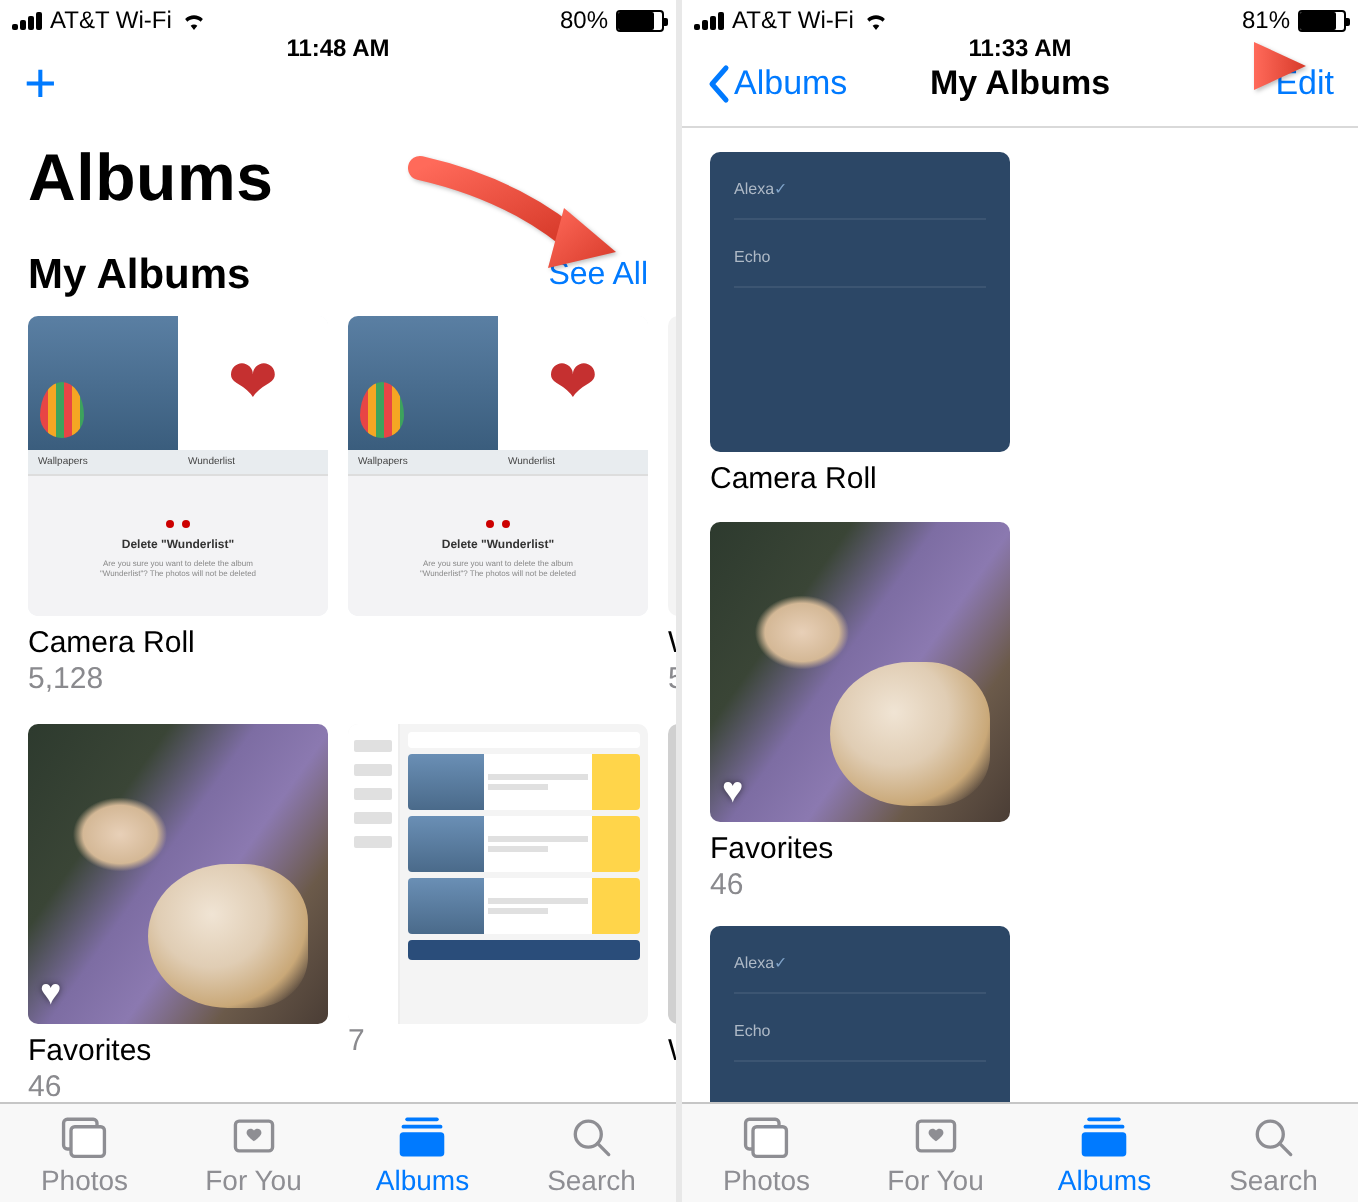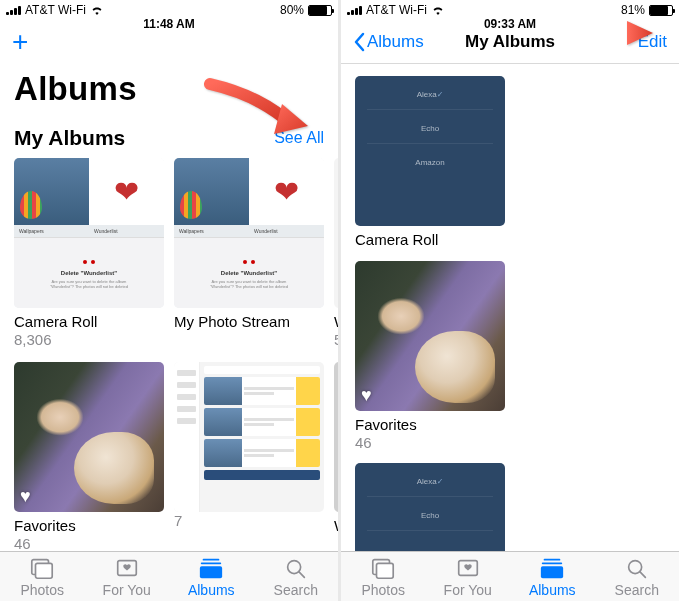--- a/index.html
+++ b/index.html
@@ -83,21 +83,21 @@
   .th-booking .main { flex:1; display:flex; flex-direction:column; padding:4px; gap:3px; }
   .th-booking .bar { height:8px; background:#fff; border-radius:2px; }
   .th-booking .item { display:flex; height:28px; background:#fff; border-radius:2px; overflow:hidden; }
   .th-booking .item .img { width:38px; background:linear-gradient(#6a8fb5,#4a6a8a); }
   .th-booking .item .txt { flex:1; display:flex; flex-direction:column; justify-content:center; padding:2px; }
   .th-booking .item .txt i { height:3px; background:#e0e0e0; margin:1px 0; }
   .th-booking .item .price { width:24px; background:#ffd54a; }
   .th-booking .foot { height:10px; background:#2a4d7a; border-radius:2px; }
 
   .th-list { background:#2c4766; display:flex; flex-direction:column; padding:14px 12px; gap:14px; font-size:8px; color:#aeb9c6; }
-  .th-list .li { display:flex; justify-content:center; align-items:center; border-bottom:1px solid rgba(255,255,255,0.08); padding-bottom:10px; }
+  .th-list .li { display:flex; justify-content:flex-start; align-items:center; border-bottom:1px solid rgba(255,255,255,0.08); padding-bottom:10px; }
   .th-list .chk { color:#7fa3c9; }
 </style>
 </head>
 <body>
 
 <div class="wrap">
 
 <div class="phone">
 
   <div class="status">
@@ -154,21 +154,21 @@
                 <div class="dots">
                   <i></i>
                   <i></i>
                 </div>
                 <div class="dt">Delete "Wunderlist"</div>
                 <div class="ds">Are you sure you want to delete the album<br>"Wunderlist"? The photos will not be deleted</div>
               </div>
         </div>
         <div class="cap">
           <div class="name">Camera Roll</div>
-          <div class="cnt">8,306</div>
+          <div class="cnt">5,128</div>
         </div>
       </div>
       <div class="card">
         <div class="thumb th-deletedialog">
           <div class="top">
             <div class="l">
                   <div class="balloon" style="background:repeating-linear-gradient(90deg,#e84545 0 4px,#f5a623 4px 8px,#3da35d 8px 12px)"></div>
                 </div>
             <div class="r">
                   <div class="hearttile"></div>
@@ -181,21 +181,20 @@
           <div class="dlg">
                 <div class="dots">
                   <i></i>
                   <i></i>
                 </div>
                 <div class="dt">Delete "Wunderlist"</div>
                 <div class="ds">Are you sure you want to delete the album<br>"Wunderlist"? The photos will not be deleted</div>
               </div>
         </div>
         <div class="cap">
-          <div class="name">My Photo Stream</div>
         </div>
       </div>
       <div class="card cut">
         <div class="thumb th-booking"></div>
         <div class="cap">
           <div class="name">W</div>
           <div class="cnt">5</div>
         </div>
       </div>
     </div>
@@ -315,21 +314,21 @@
             <i></i>
             <i></i>
             <i></i>
             <i></i>
           </span>
       <span>AT&amp;T Wi-Fi</span>
       <svg class="wifi" viewBox="0 0 24 18">
             <path fill="#000" d="M12 18l3-3.8c-1.7-1.6-4.3-1.6-6 0L12 18zm-6-7.5c3.3-3.3 8.7-3.3 12 0l2-2.5C15.6 3.6 8.4 3.6 4 8l2 2.5z"></path>
           </svg>
     </div>
-    <span class="time">09:33 AM</span>
+    <span class="time">11:33 AM</span>
     <div class="right">
       <span>81%</span>
       <span class="batt">
             <i style="width:81%"></i>
           </span>
     </div>
   </div>
 
   <div class="nav sep">
     <span class="btn">
@@ -345,23 +344,20 @@
   <div class="scroll" style="padding-top:12px">
     <div class="grid2">
       <div class="card">
         <div class="thumb th-list">
           <div class="li">
                 <span>Alexa</span>
                 <span class="chk">✓</span>
               </div>
           <div class="li">
                 <span>Echo</span>
-              </div>
-          <div class="li" style="border:none">
-                <span>Amazon</span>
               </div>
         </div>
         <div class="cap">
           <div class="name">Camera Roll</div>
         </div>
       </div>
       <div class="card">
         <div class="thumb th-dog">
               <span class="fav">♥</span>
             </div>

